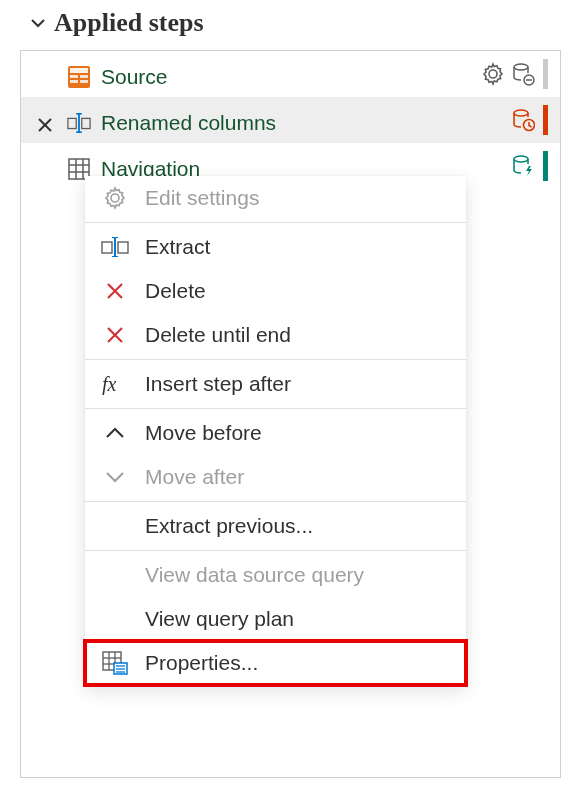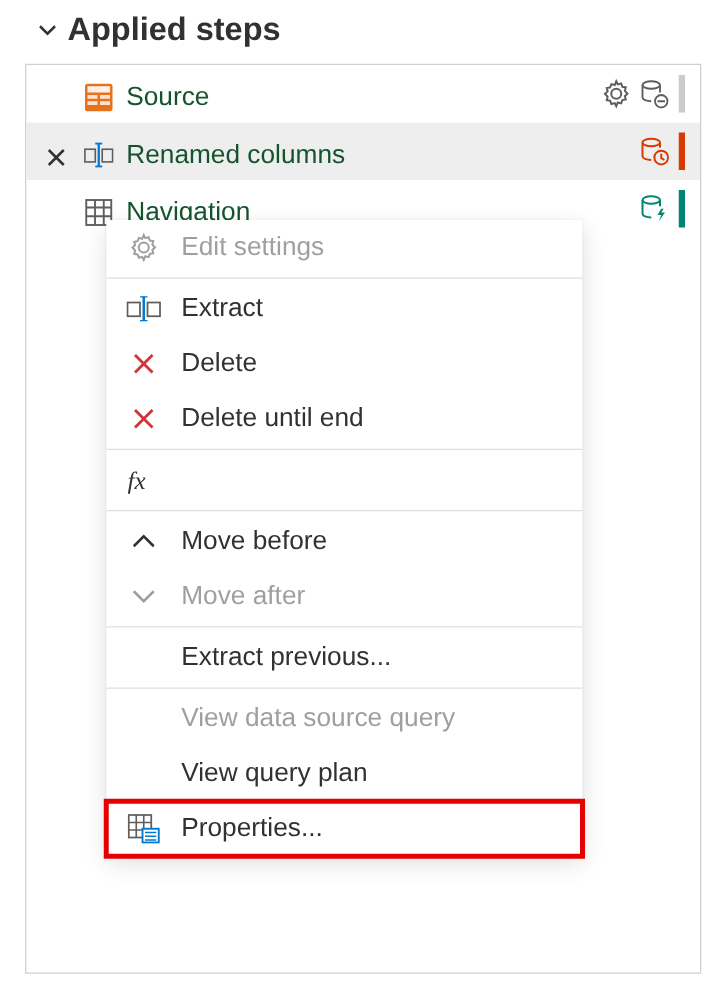--- a/index.html
+++ b/index.html
@@ -14,20 +14,21 @@
       display: flex;
       align-items: center;
       gap: 8px;
       padding: 8px 30px 10px 30px;
     }
     .panel-header .chev { width: 16px; height: 16px; }
     .panel-header h1 {
       font-size: 26px;
       font-weight: 600;
       color: #323130;
+      font-family: Liberation Serif, serif;
     }
     .steps-list {
       border: 1px solid #cfcfcf;
       margin: 2px 20px 0 20px;
       height: 728px;
       background: #fff;
     }
     .step-row {
       display: flex;
       align-items: flex-end;
@@ -214,20 +215,21 @@
   </div>
 
   <div class="ctx-sep"></div>
 
   <div class="ctx-item">
     <span class="ic">
       <svg width="26" height="22" viewBox="0 0 26 22">
           <text x="0" y="18" font-family="serif" font-style="italic" font-size="20" fill="#323130">fx</text>
         </svg>
     </span>
+    <span class="lbl">Insert step after</span>
   </div>
 
   <div class="ctx-sep"></div>
 
   <div class="ctx-item">
     <span class="ic">
       <svg width="22" height="16" viewBox="0 0 22 16">
           <path d="M3 12 L11 4 L19 12" fill="none" stroke="#323130" stroke-width="2"></path>
         </svg>
     </span>

